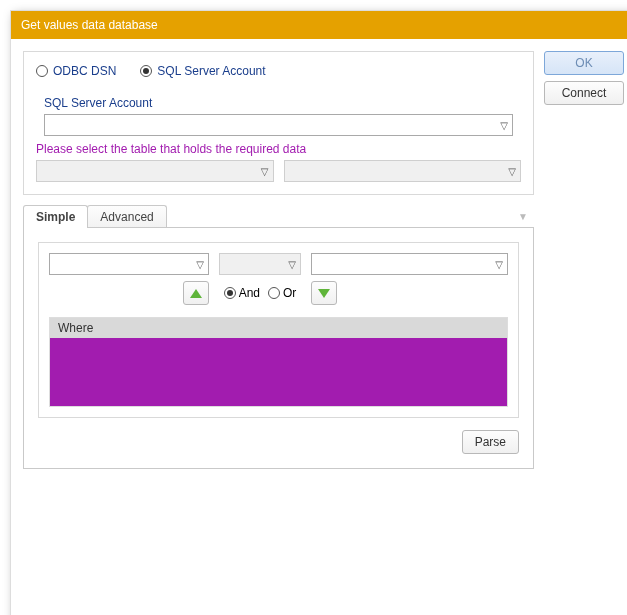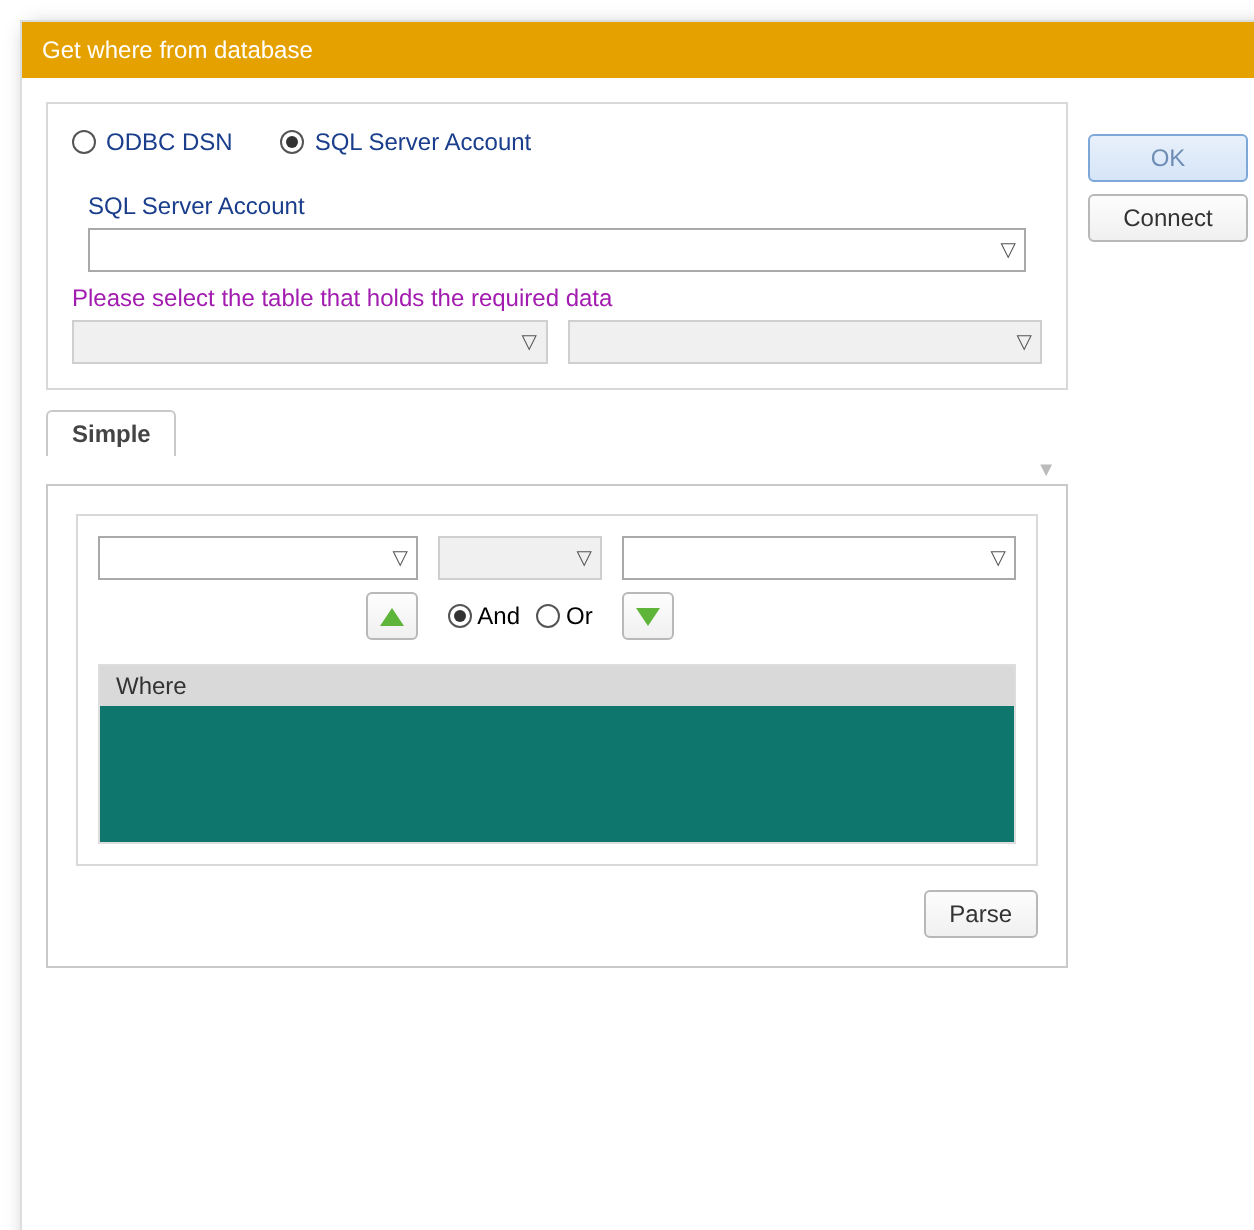--- a/index.html
+++ b/index.html
@@ -20,21 +20,21 @@
   }
   .main-col { flex: 1; display: flex; flex-direction: column; }
   .right-col { width: 80px; display: flex; flex-direction: column; gap: 6px; align-items: stretch; }
   .btn {
     background: linear-gradient(#fdfdfd,#f0f0f0);
     border: 1px solid #b8b8b8; border-radius: 3px;
     height: 24px; padding: 0 12px; cursor: pointer;
     display: inline-flex; align-items: center; justify-content: center;
     color: #333;
   }
-  .btn.primary { border-color: #7da7d9; background: linear-gradient(#e8f0fb,#d6e5f7); color: #6d8db5; margin-top: 16px; }
+  .btn.primary { border-color: #7da7d9; background: linear-gradient(#e8f0fb,#d6e5f7); color: #6d8db5; }
   .panel {
     border: 1px solid #d9d9d9; padding: 12px; background: #fff;
   }
   .radio-row { display: flex; gap: 24px; align-items: center; margin-bottom: 18px; }
   .radio-item { display: flex; align-items: center; gap: 5px; cursor: pointer; }
   .radio-outer {
     width: 12px; height: 12px; border: 1px solid #555; border-radius: 50%;
     display: flex; align-items: center; justify-content: center; background:#fff;
   }
   .radio-inner { width: 6px; height: 6px; border-radius: 50%; background: #333; }
@@ -45,21 +45,21 @@
     background: #fff; display:flex; align-items:center; justify-content:flex-end;
     padding: 0 4px; cursor:pointer;
   }
   .select.disabled { background: #f0f0f0; border-color:#cfcfcf; }
   .select .chev { color:#555; font-size:10px; }
   .connect-row { display:flex; justify-content:center; margin-top: 60px; margin-bottom: 10px;}
   .help-text { color:#a21caf; margin: 6px 0 4px 0; }
   .two-selects { display:flex; gap:10px; }
   .two-selects > * { flex:1; }
   .tabs-wrap { margin-top: 10px; position: relative; }
-  .tabbar { display:flex; align-items:flex-start;flex-direction:column; }
+  .tabbar { display:flex; align-items:center; }
   .tab {
     border:1px solid #c9c9c9; border-bottom:none; padding:4px 12px;
     background:linear-gradient(#fdfdfd,#f2f2f2); border-radius:3px 3px 0 0;
     margin-right:-1px; cursor:pointer; color:#444;
   }
   .tab.active { font-weight:bold; background:#fff; position:relative; z-index:2; }
   .tab-expand { margin-left:auto; color:#bbb; padding:2px 6px; cursor:pointer; font-size:10px;}
   .tab-body {
     border:1px solid #c9c9c9; padding:14px; min-height: 230px; background:#fff;
     position:relative; top:-1px;
@@ -73,30 +73,30 @@
   .andor-row .spacer1 { width:160px; display:flex; justify-content:flex-end; }
   .andor-row .logic { width:82px; display:flex; justify-content:center; gap:8px; align-items:center;}
   .icon-btn {
     width:26px; height:24px; border:1px solid #b8b8b8; border-radius:3px;
     background:linear-gradient(#fdfdfd,#f0f0f0); display:flex; align-items:center; justify-content:center;
     cursor:pointer;
   }
   .arrow-up, .arrow-down { width:0; height:0; }
   .arrow-up { border-left:6px solid transparent; border-right:6px solid transparent; border-bottom:9px solid #5fb53a; }
   .arrow-down { border-left:6px solid transparent; border-right:6px solid transparent; border-top:9px solid #5fb53a; }
-  .where-box { margin-top:12px; border:1px solid #ddd; height:90px; background:#0f766e;}
+  .where-box { margin-top:12px; border:1px solid #ddd; height:90px; background:#a21caf;}
   .where-head { background:#d9d9d9; padding:3px 8px; color:#333; }
   .footer { display:flex; justify-content:flex-end; padding:4px 0 0 0; }
 </style>
 </head>
 <body>
 
 <div class="window">
   <div class="titlebar">
-    <span>Get where from database</span>
+    <span>Get values data database</span>
   </div>
   <div class="body">
     <div class="main-col">
 
       <div class="panel">
         <div class="radio-row">
           <div class="radio-item">
             <span class="radio-outer"></span>
             <span class="radio-label">ODBC DSN</span>
           </div>
@@ -123,20 +123,21 @@
             </div>
           <div class="select disabled">
               <span class="chev">▽</span>
             </div>
         </div>
       </div>
 
       <div class="tabs-wrap">
         <div class="tabbar">
           <div class="tab active">Simple</div>
+          <div class="tab">Advanced</div>
           <div class="tab-expand">▼</div>
         </div>
         <div class="tab-body">
           <div class="inner-panel">
             <div class="filter-row">
               <div class="select col1">
                   <span class="chev">▽</span>
                 </div>
               <div class="select disabled col2">
                   <span class="chev">▽</span>

